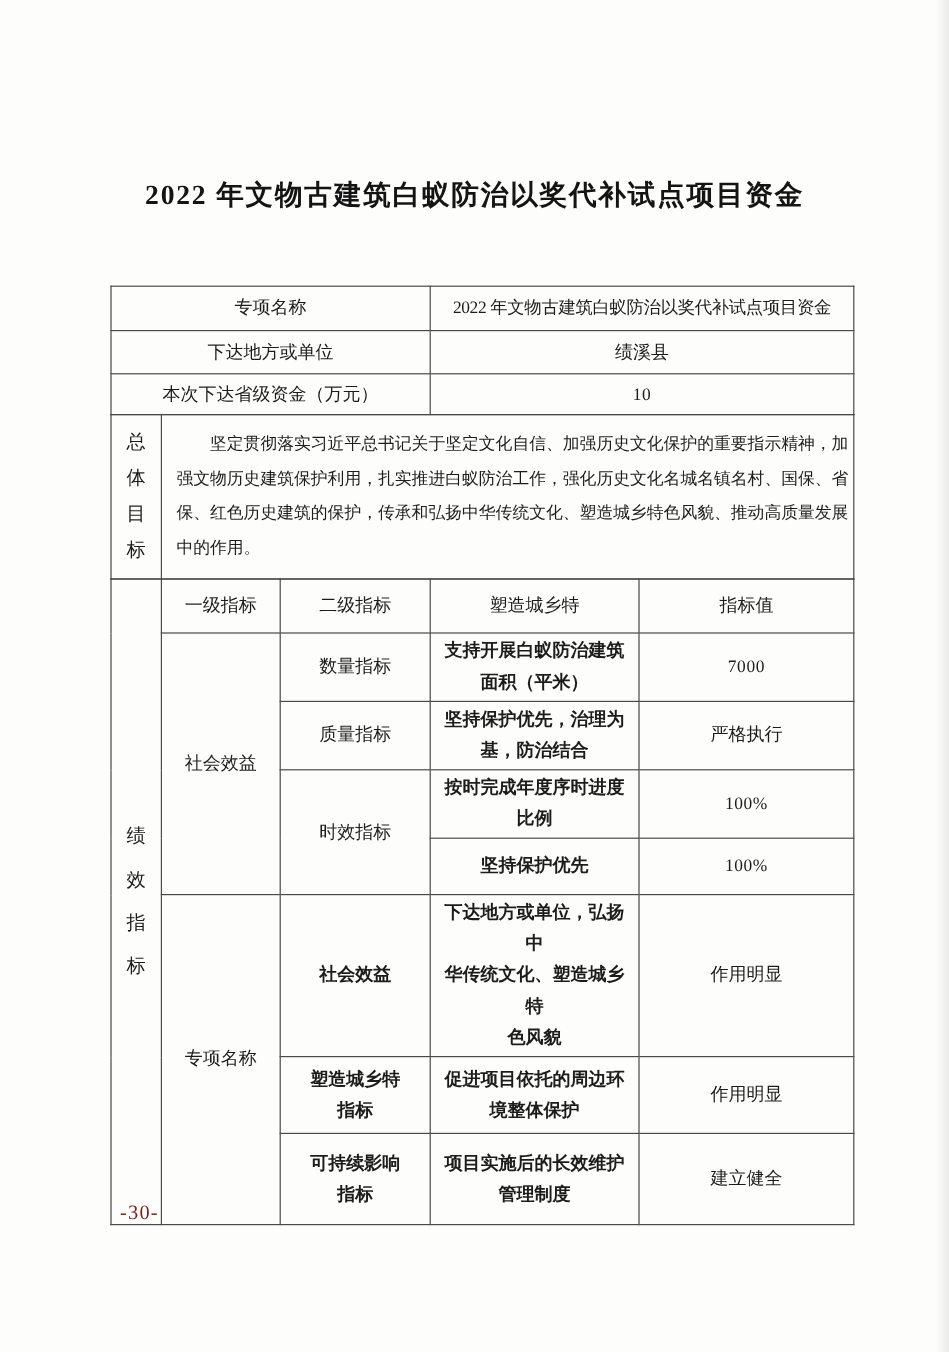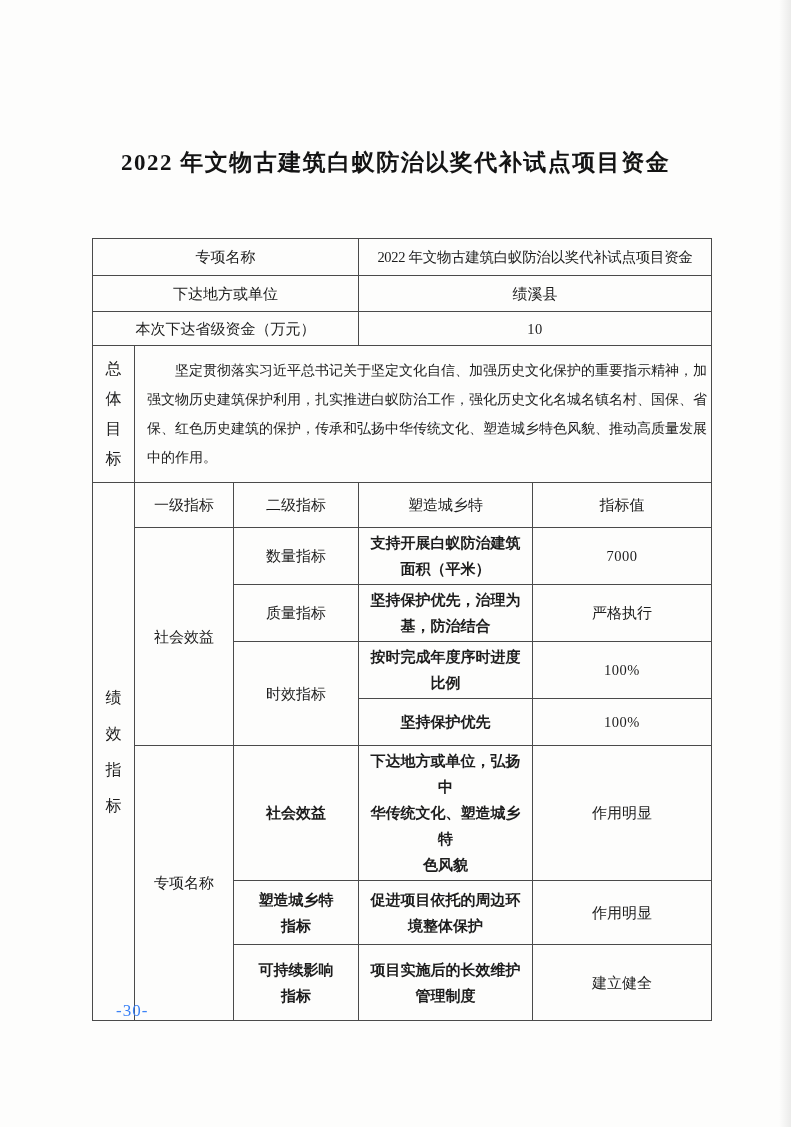--- a/index.html
+++ b/index.html
@@ -38,22 +38,22 @@
     text-align:justify;padding:10px 4px 10px 12px;
     font-size:14px;line-height:29px;text-indent:2em;
     text-justify:inter-ideograph;
   }
   .vlabel{
     display:flex;flex-direction:column;align-items:center;justify-content:center;
     gap:4px;font-size:16px;line-height:26px;
   }
   .num{font-size:14.5px;letter-spacing:0.5px;}
   .page-number{
-    position:absolute;left:116px;top:1001px;
-    font-size:17px;letter-spacing:1px;color:#3b82f6;
+    position:absolute;left:100px;top:1001px;
+    font-size:17px;letter-spacing:1px;color:#7f1d1d;
   }
 </style>
 </head>
 <body>
 
 <div class="doc-title">
   <div>2022 年文物古建筑白蚁防治以奖代补试点项目资金</div>
 </div>
 
 <div class="tables">

